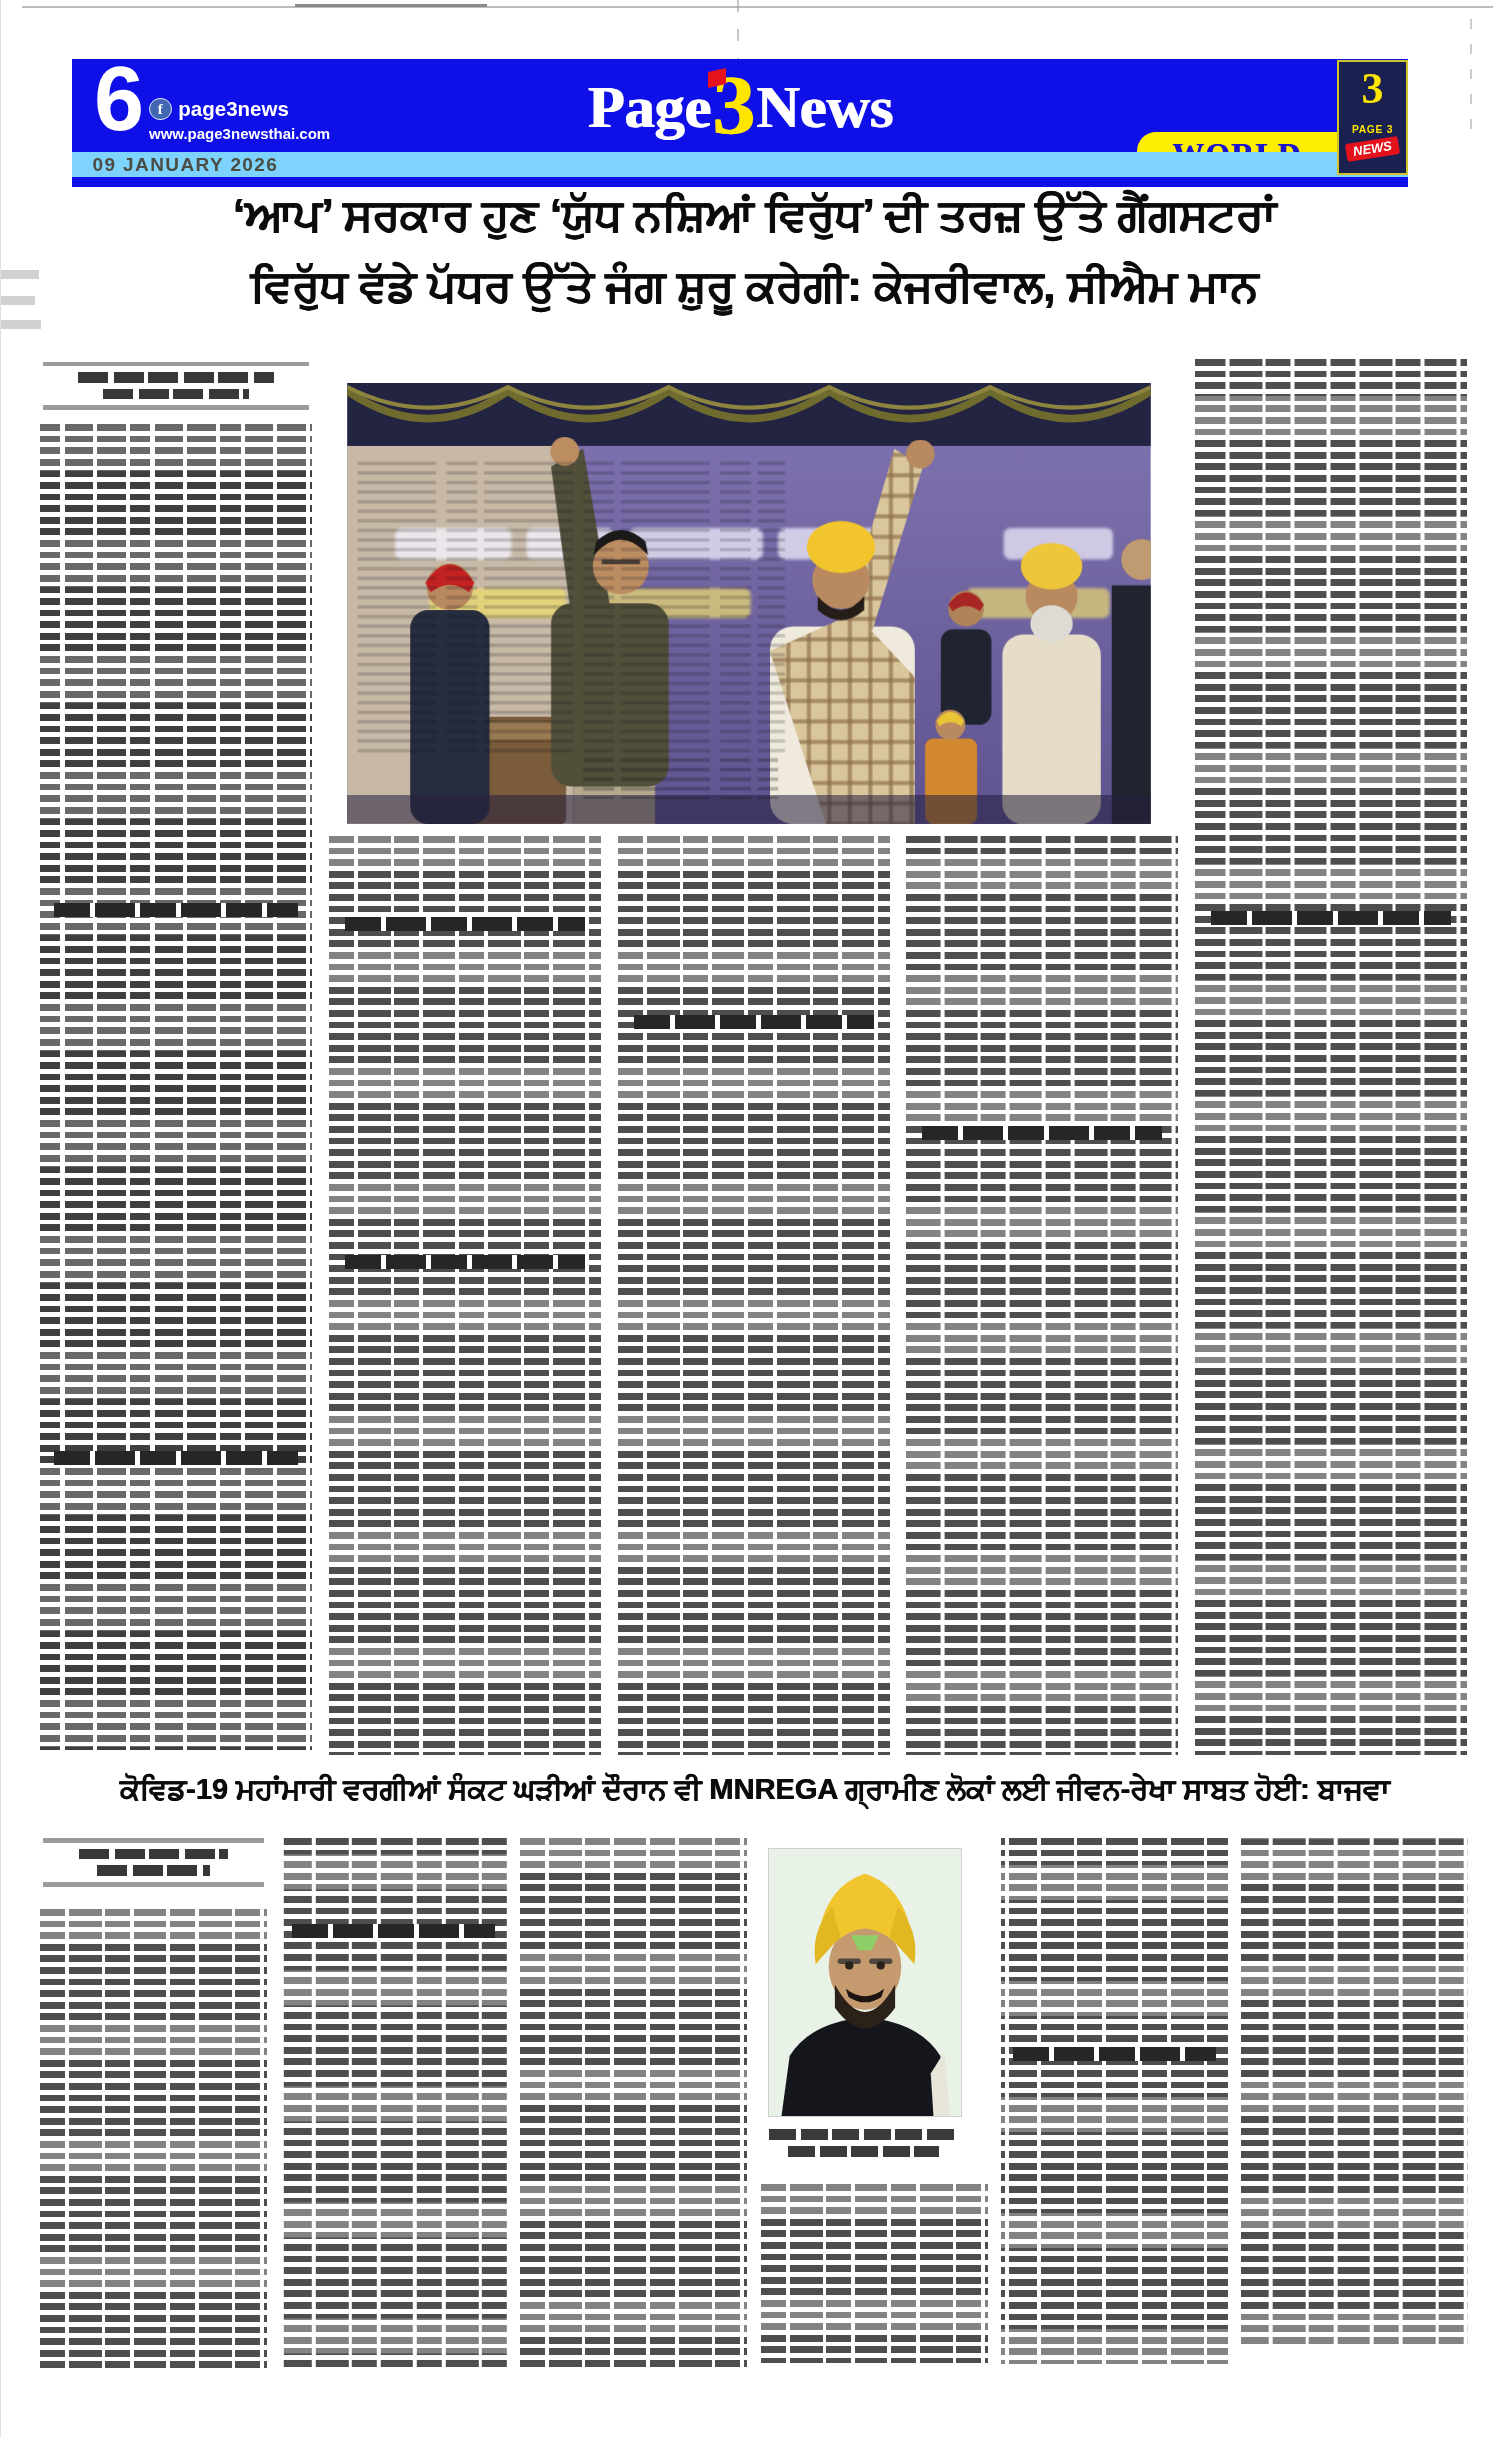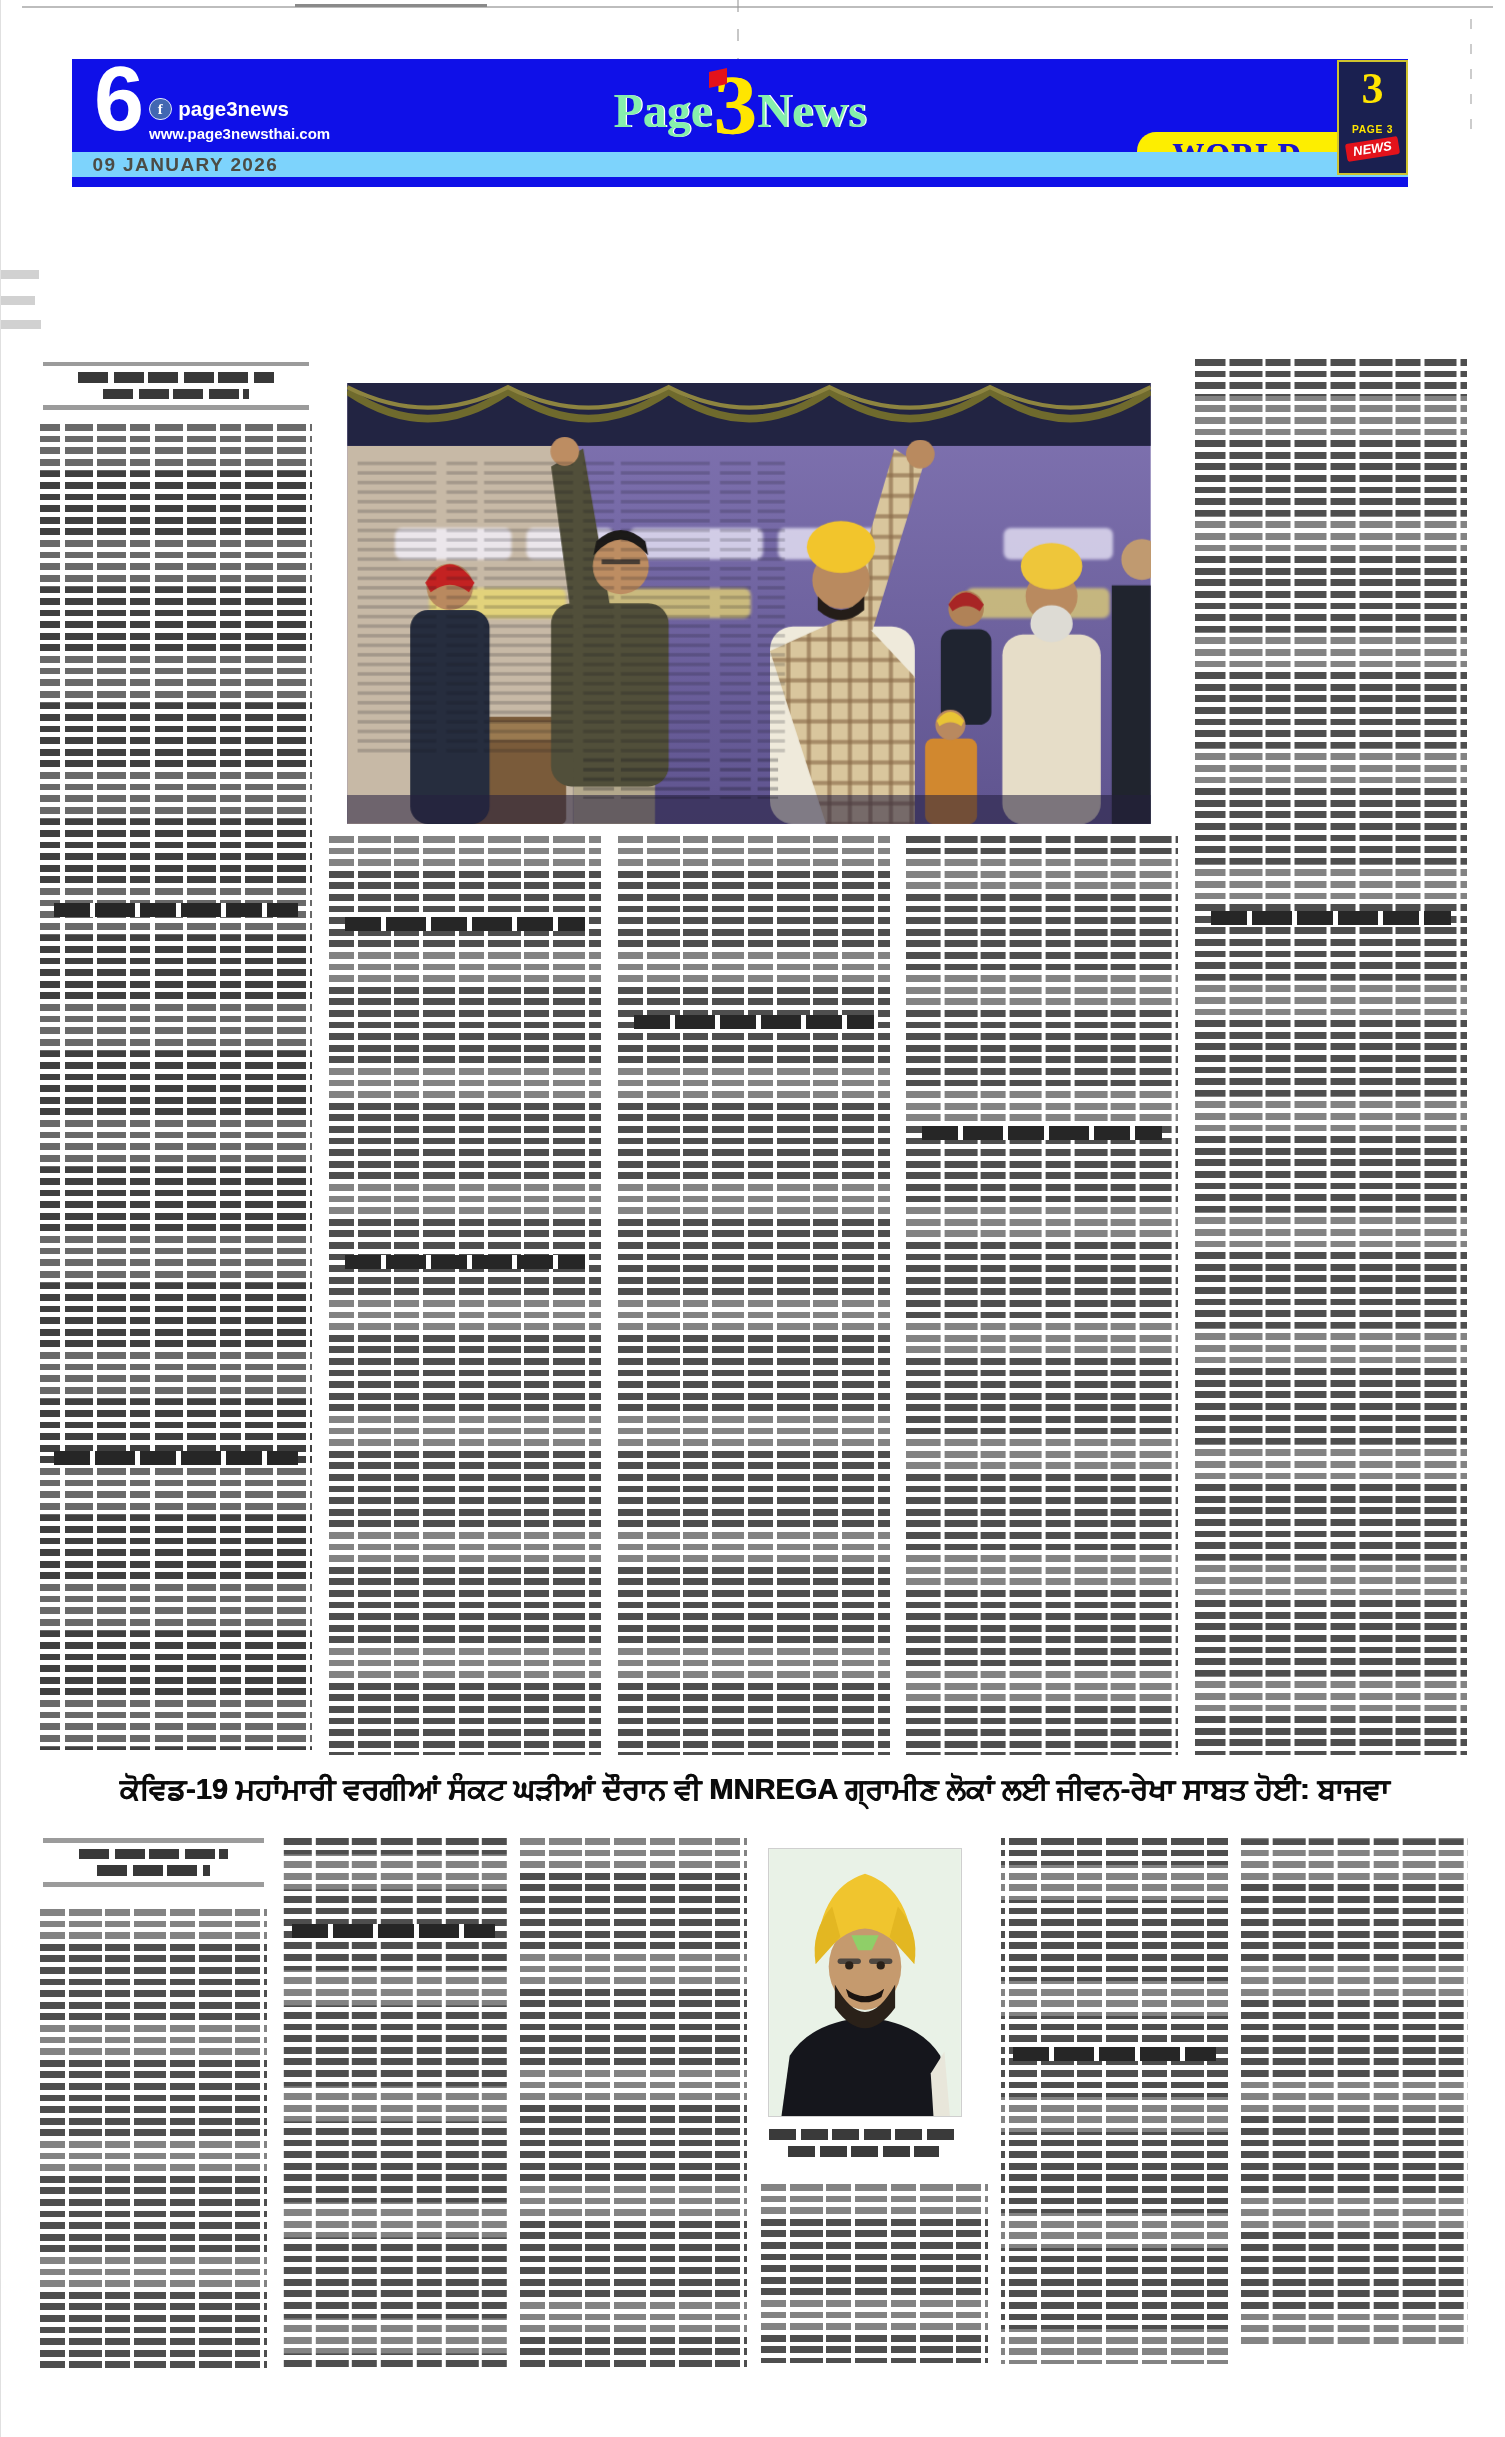--- a/index.html
+++ b/index.html
@@ -19,21 +19,21 @@
   .hdr-bar{position:absolute;left:71px;top:59px;width:1336px;height:93px;background:#0f10e8;}
   .hdr-num{position:absolute;left:22px;top:-11px;color:#fff;font-size:90px;font-weight:bold;line-height:103px;}
   .hdr-fbrow{position:absolute;left:77px;top:38px;display:flex;align-items:center;gap:6.8px;}
   .fb-icon{width:20.5px;height:20.5px;border-radius:50%;background:#4267b2;border:1.4px solid #dfe6ff;
            color:#fff;font-weight:bold;font-size:15px;text-align:center;line-height:20.5px;
            font-family:"Liberation Serif",serif;}
   .hdr-handle{color:#fff;font-size:20.5px;font-weight:bold;}
   .hdr-site{position:absolute;left:77px;top:66px;color:#fff;font-size:15px;font-weight:bold;}
   .masthead{position:absolute;left:0;right:0;top:0;height:93px;text-align:center;white-space:nowrap;
             font-family:"Liberation Serif",serif;line-height:93px;}
-  .mh-part{color:#86efac;font-size:48px;font-weight:bold;text-shadow:1.4px 0 0 #fff;}
+  .mh-part{color:#ffffff;font-size:60px;font-weight:bold;text-shadow:1.4px 0 0 #fff;}
   .mh-three{color:#ffe500;font-size:85px;font-weight:bold;vertical-align:-6.8px;position:relative;
             text-shadow:1.4px 0 0 #ffe500;margin:0 1.4px;}
   .mh-flag{position:absolute;left:-4.1px;top:12.3px;width:18px;height:16.4px;background:#e3121b;
            transform:skewY(-12deg);display:inline-block;}
   .world-tab{position:absolute;left:1136px;top:132px;width:200px;height:44px;background:#fdee00;
              border-radius:19px 0 0 0;text-align:center;}
   .world-label{color:#1b15cc;font-family:"Liberation Serif",serif;font-weight:bold;font-size:31.5px;
                line-height:45px;letter-spacing:1.4px;text-shadow:0.7px 0 0 #1b15cc;}
   .logo-box{position:absolute;left:1336px;top:60px;width:71px;height:115px;background:#1a2050;
             border:2.1px solid #cfc32e;box-sizing:border-box;text-align:center;z-index:6;}
@@ -118,20 +118,24 @@
     <div class="logo-three">3</div>
     <div class="logo-page3">PAGE 3</div>
     <div class="logo-ribbon">NEWS</div>
   </div>
 
   <div class="date-strip">
     <div class="date-text">09 JANUARY 2026</div>
   </div>
   <div class="blue-strip"></div>
 
+  <div class="headline1">
+    <div>‘ਆਪ’ ਸਰਕਾਰ ਹੁਣ ‘ਯੁੱਧ ਨਸ਼ਿਆਂ ਵਿਰੁੱਧ’ ਦੀ ਤਰਜ਼ ਉੱਤੇ ਗੈਂਗਸਟਰਾਂ</div>
+    <div>ਵਿਰੁੱਧ ਵੱਡੇ ਪੱਧਰ ਉੱਤੇ ਜੰਗ ਸ਼ੁਰੂ ਕਰੇਗੀ: ਕੇਜਰੀਵਾਲ, ਸੀਐਮ ਮਾਨ</div>
+  </div>
 
   <div class="article" style="left:39px;top:356px;width:1428px;height:1400px;">
 
     <div style="position:absolute;left:0;top:5.5px;width:272px;">
       <div class="dl-rule"></div>
       <div class="dl-bar" style="width:72%;"></div>
       <div class="dl-bar" style="width:54%;"></div>
       <div class="dl-rule"></div>
     </div>
     <div class="ptx dark" style="left:0;top:68px;width:272px;height:1326px;">

